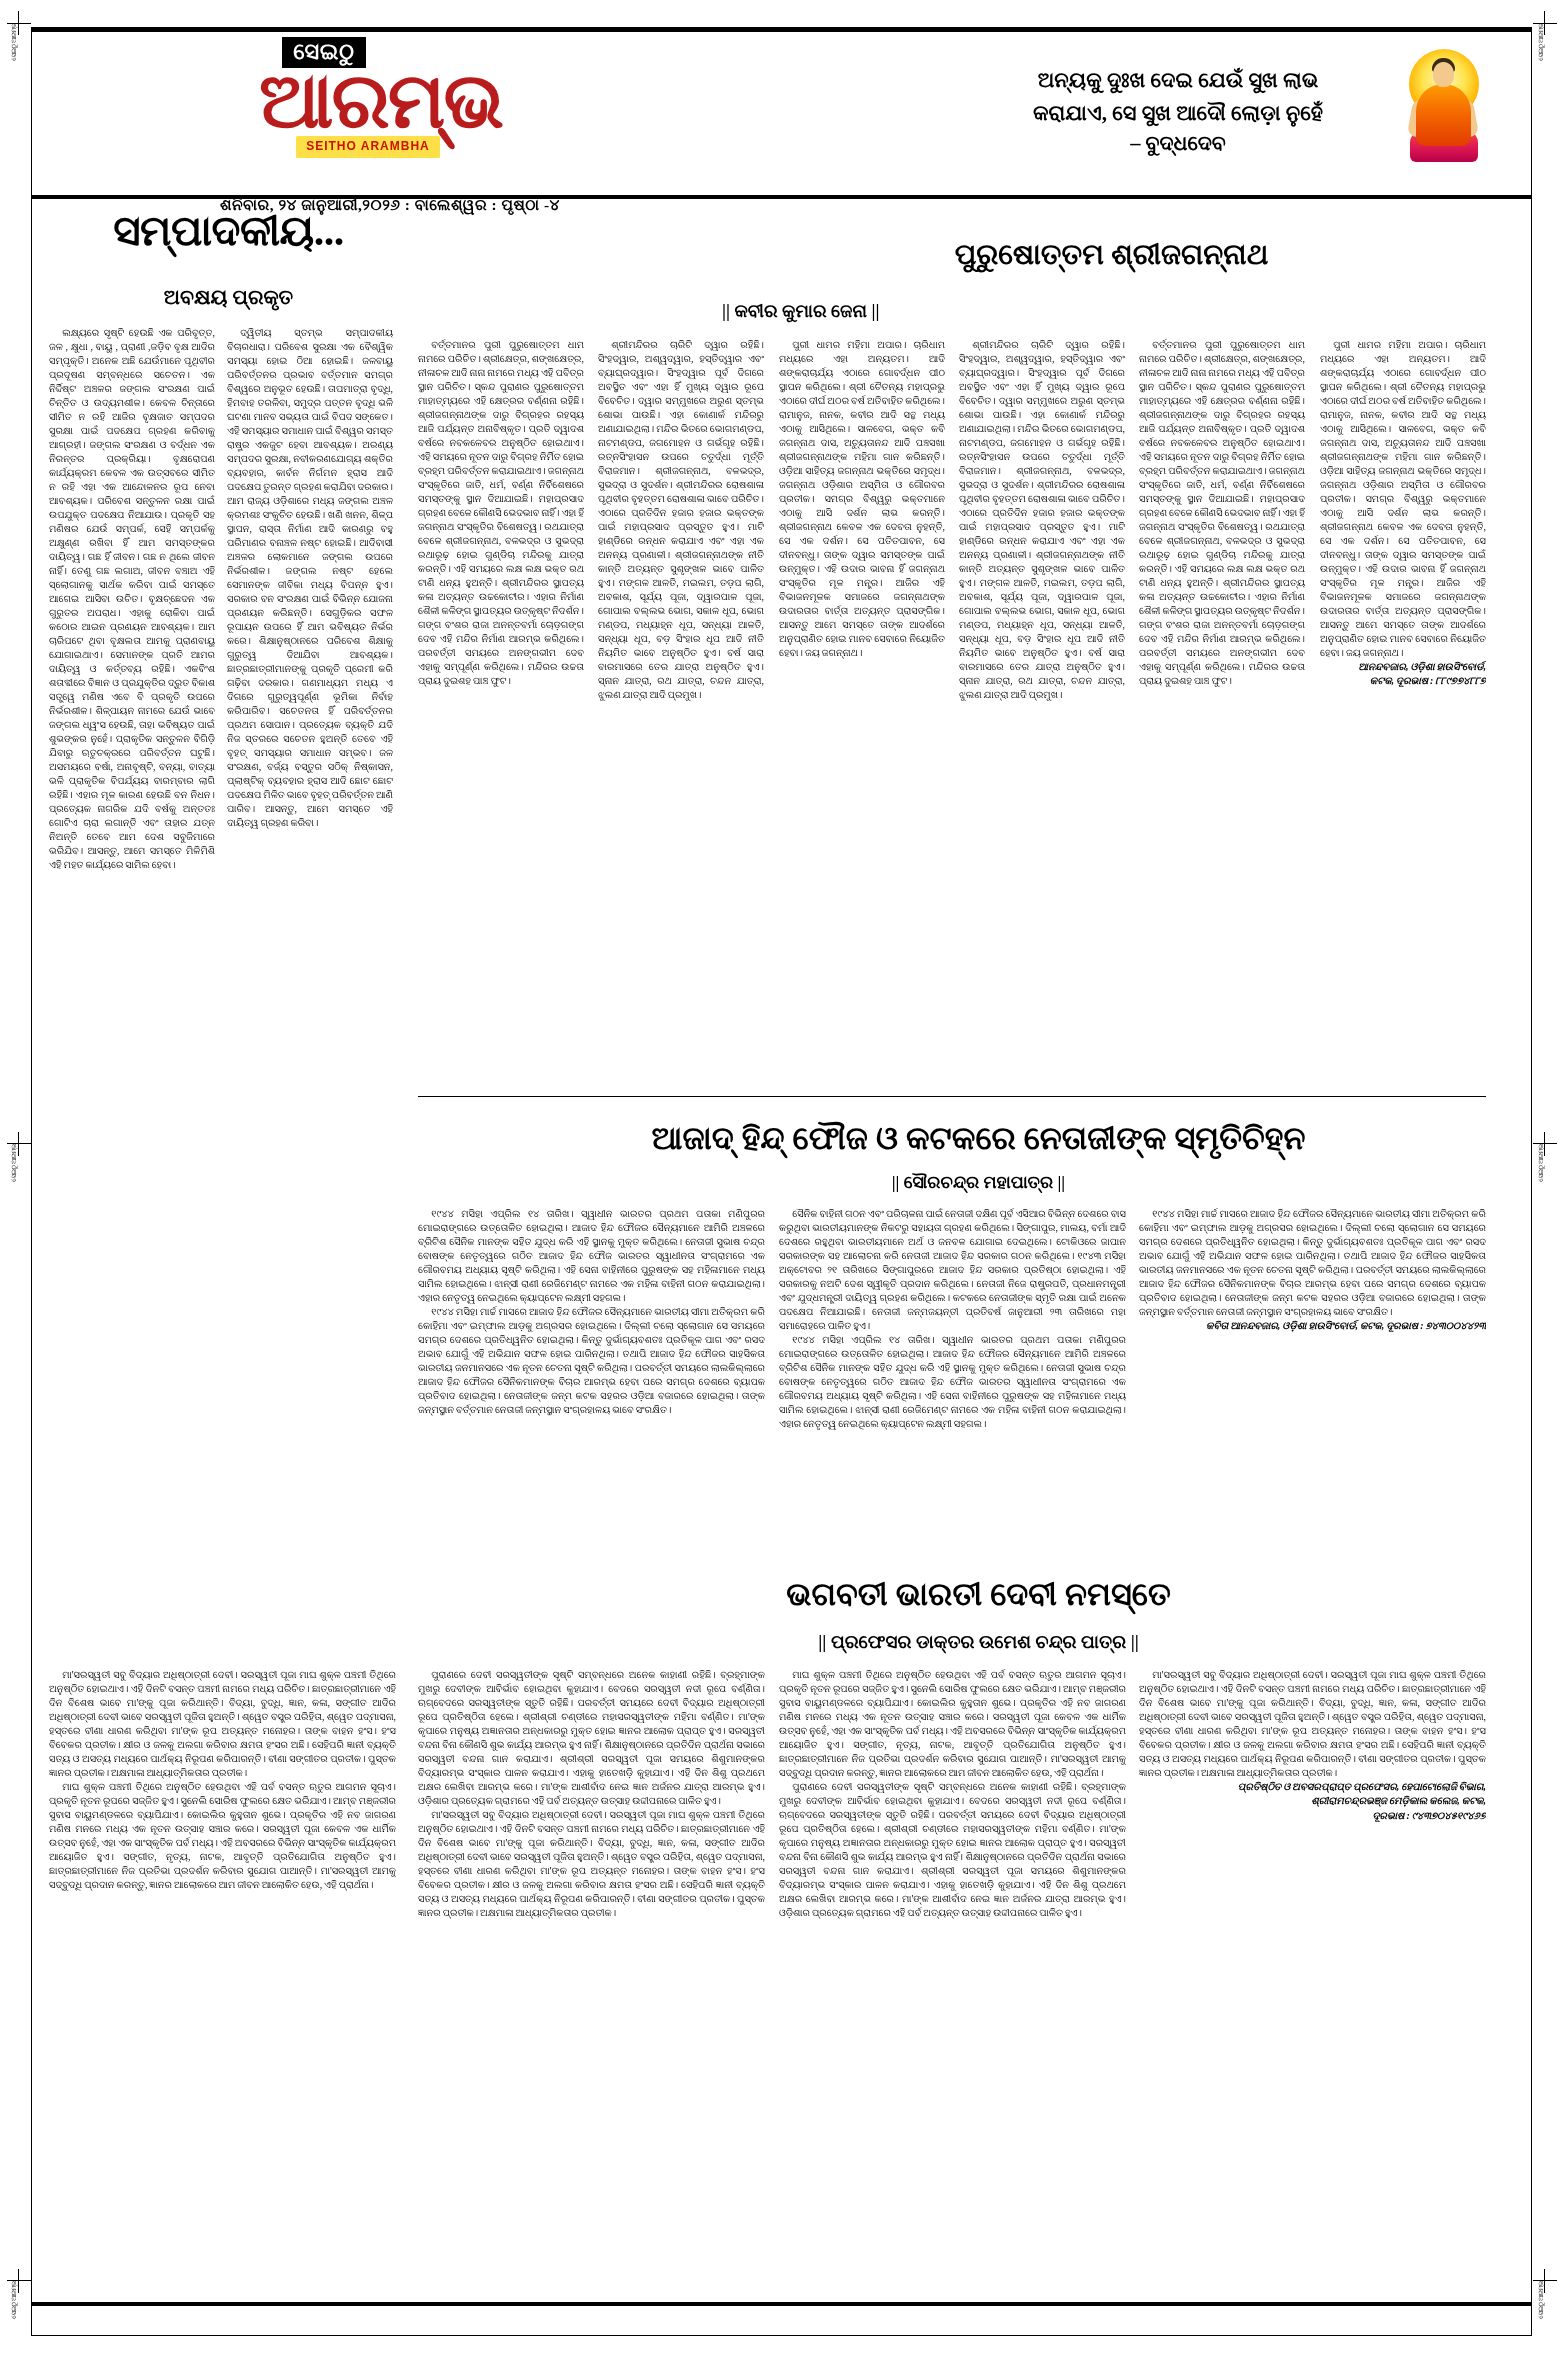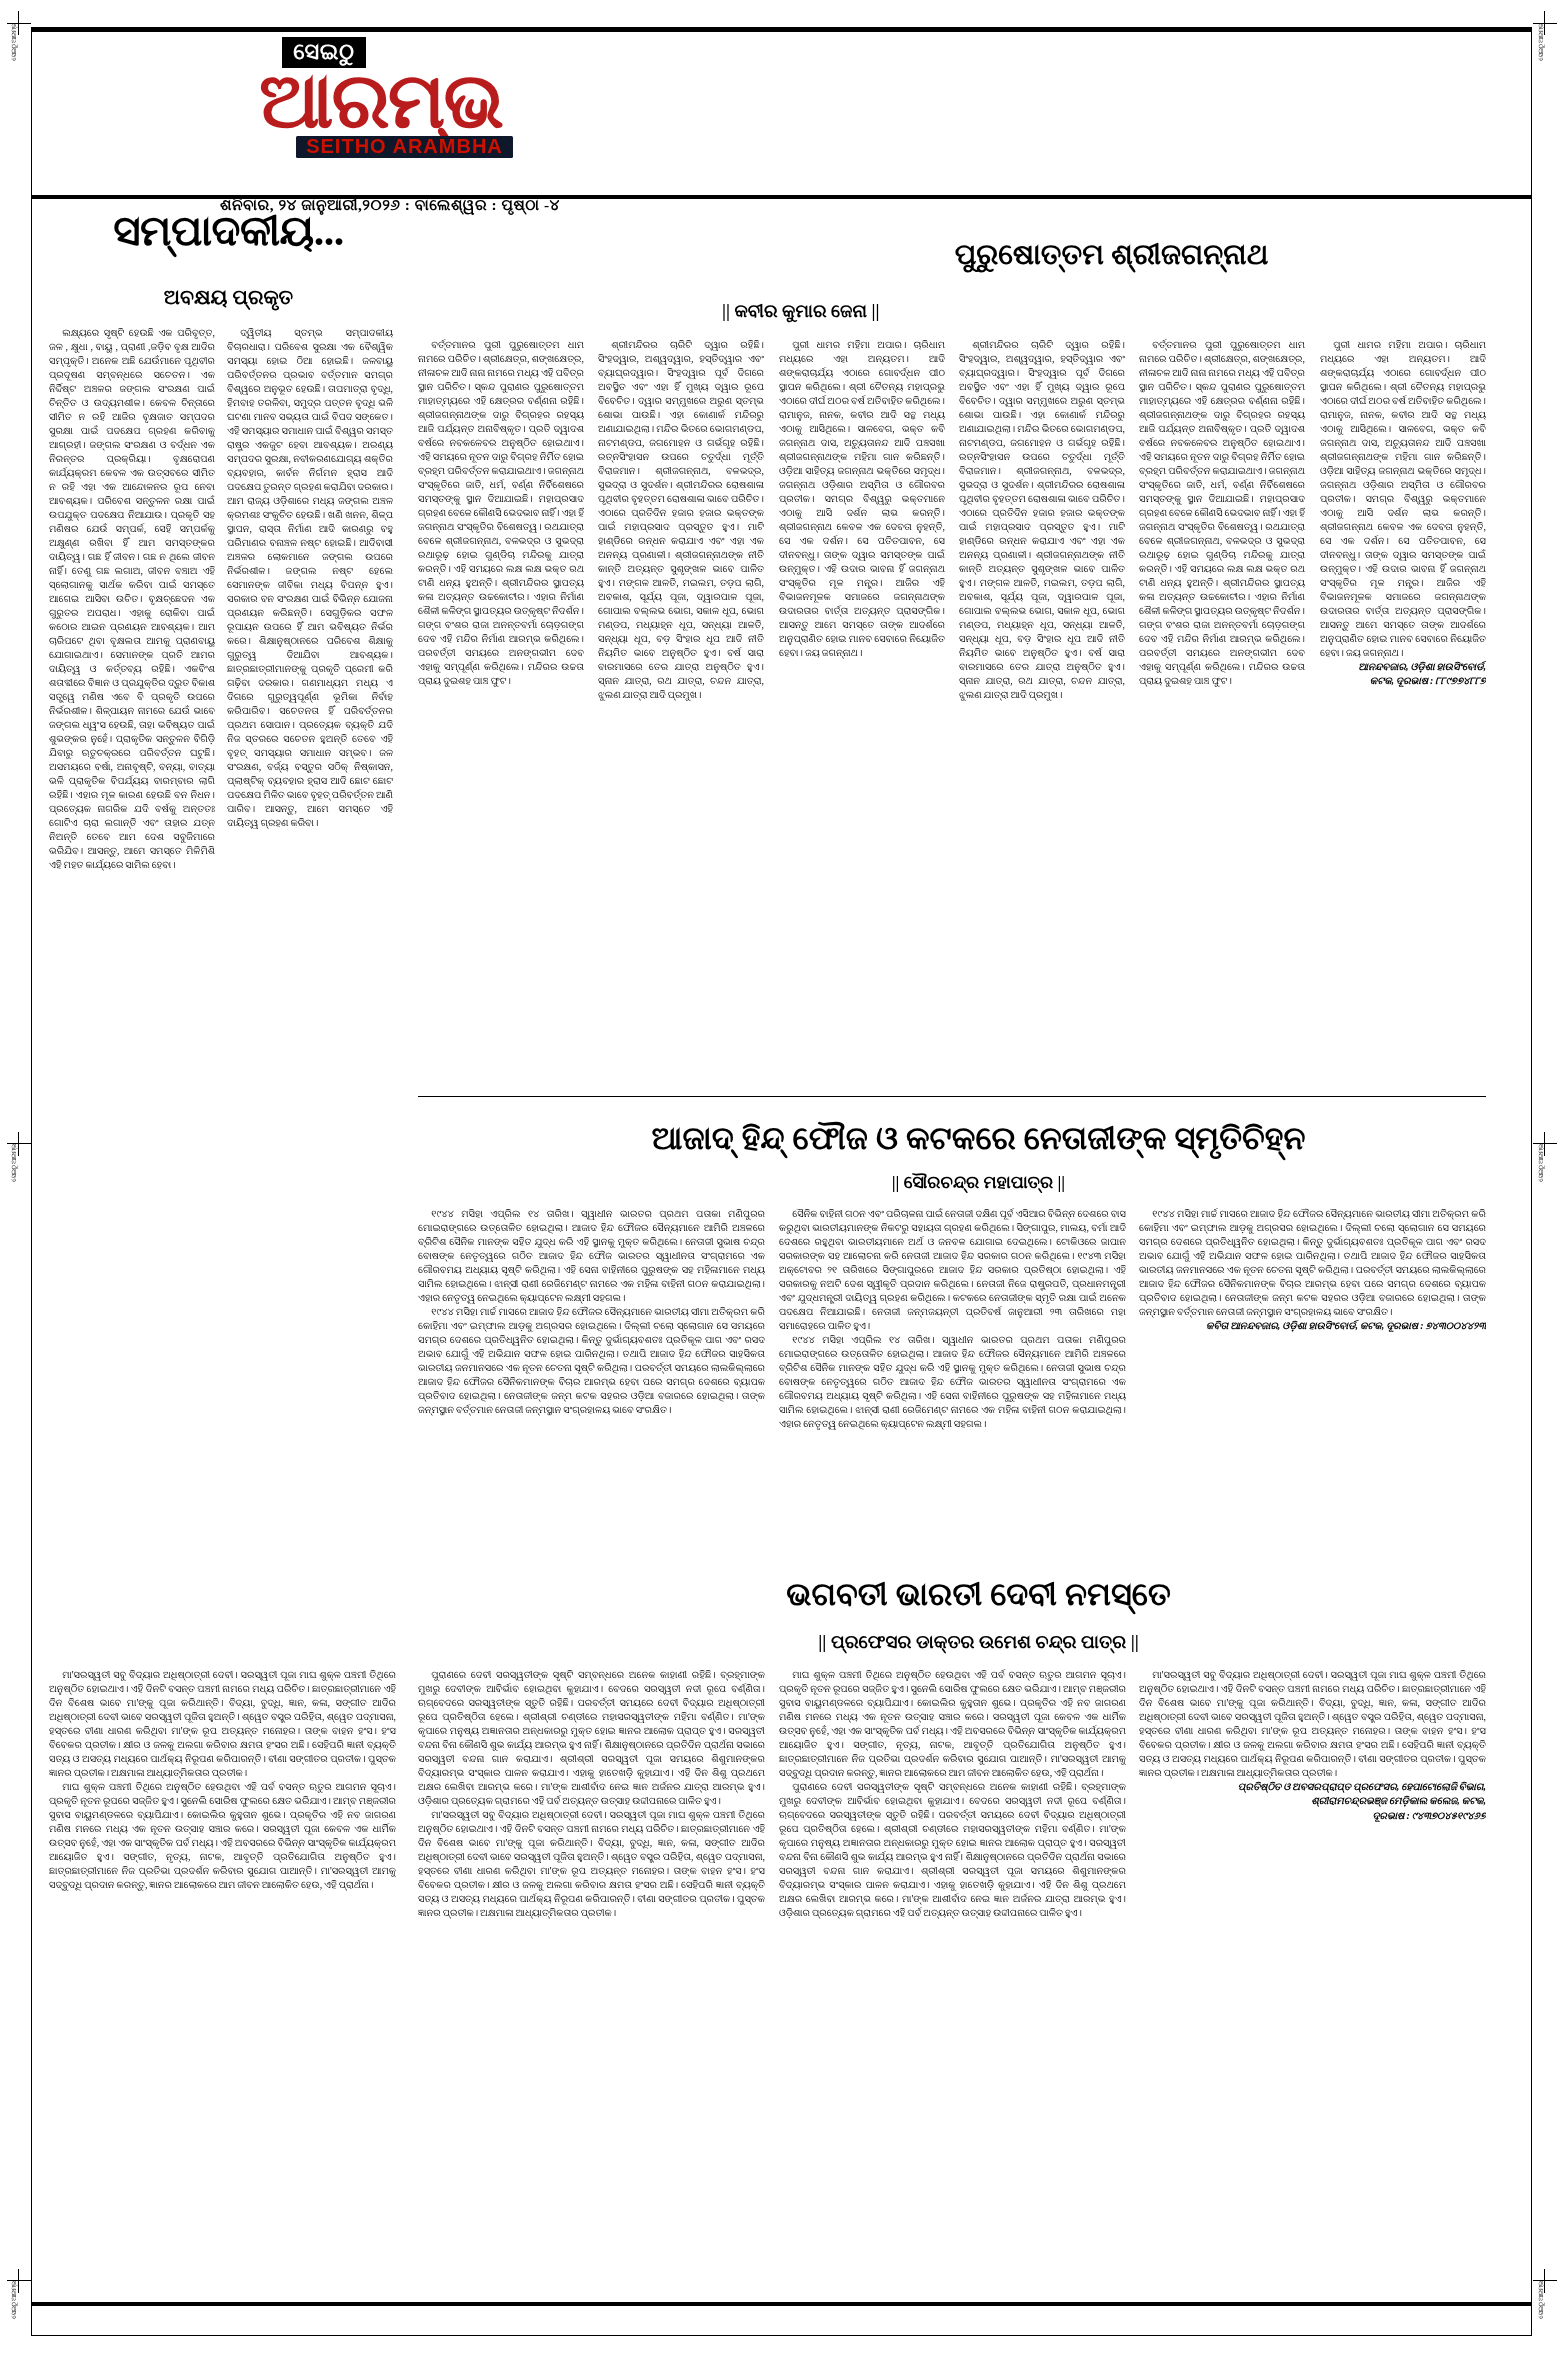--- a/index.html
+++ b/index.html
@@ -93,25 +93,25 @@
     font-family: "Liberation Sans", sans-serif;
     font-weight: bold;
     font-size: 77px;
     line-height: 81px;
     letter-spacing: -2px;
     color: #b91c1c;
   }
   .logo-roman {
     position: absolute;
     left: 95px; top: 100px;
-    background: #0f172a;
+    background: #fde047;
     color: #cc1100;
     font-family: "Liberation Sans", sans-serif;
     font-weight: bold;
-    font-size: 20px;
+    font-size: 12px;
     line-height: 17.4px;
     padding: 2px 10.2px 2.6px 10.2px;
     letter-spacing: 1px;
     border-radius: 1.5px;
     text-align: right;
   }
   .dateline {
     position: absolute;
     left: 61px; top: 168px;
     width: 594px;
@@ -328,20 +328,37 @@
 
     <div class="logo-wrap">
       <div class="logo-seitho">ସେଇଠୁ</div>
       <div class="logo-arambha">ଆରମ୍ଭ</div>
       <div class="logo-roman">SEITHO ARAMBHA</div>
     </div>
 
     <div class="dateline">ଶନିବାର, ୨୪  ଜାନୁଆରୀ,୨୦୨୬ : ବାଲେଶ୍ୱର : ପୃଷ୍ଠା -୪</div>
   </div>
 
+  <div class="quote-block">
+    <div class="quote-lines">
+      <div>ଅନ୍ୟକୁ ଦୁଃଖ ଦେଇ ଯେଉଁ ସୁଖ ଲାଭ</div>
+      <div>କରାଯାଏ, ସେ ସୁଖ ଆଦୌ ଲୋଡ଼ା ନୁହେଁ</div>
+    </div>
+    <div class="quote-attrib">– ବୁଦ୍ଧଦେବ</div>
+
+    <div class="buddha">
+      <div class="halo"></div>
+      <div class="buddha-robe"></div>
+      <div class="buddha-arm-l"></div>
+      <div class="buddha-arm-r"></div>
+      <div class="buddha-body"></div>
+      <div class="buddha-hair"></div>
+      <div class="buddha-head"></div>
+    </div>
+  </div>
 
   <div class="rule rule-thick" style="left:32px; top:195px; width:1499px;"></div>
 
   <div class="headline h-editorial">ସମ୍ପାଦକୀୟ...</div>
   <div class="sub-editorial">ଅବକ୍ଷୟ ପ୍ରକୃତ</div>
 
   <div class="headline h-jagannath">ପୁରୁଷୋତ୍ତମ ଶ୍ରୀଜଗନ୍ନାଥ</div>
   <div class="byline-jagannath">|| କବୀର କୁମାର ଜେନା ||</div>
 
   <div class="headline h-netaji">ଆଜାଦ୍ ହିନ୍ଦ୍ ଫୌଜ ଓ କଟକରେ ନେତାଜୀଙ୍କ ସ୍ମୃତିଚିହ୍ନ</div>

